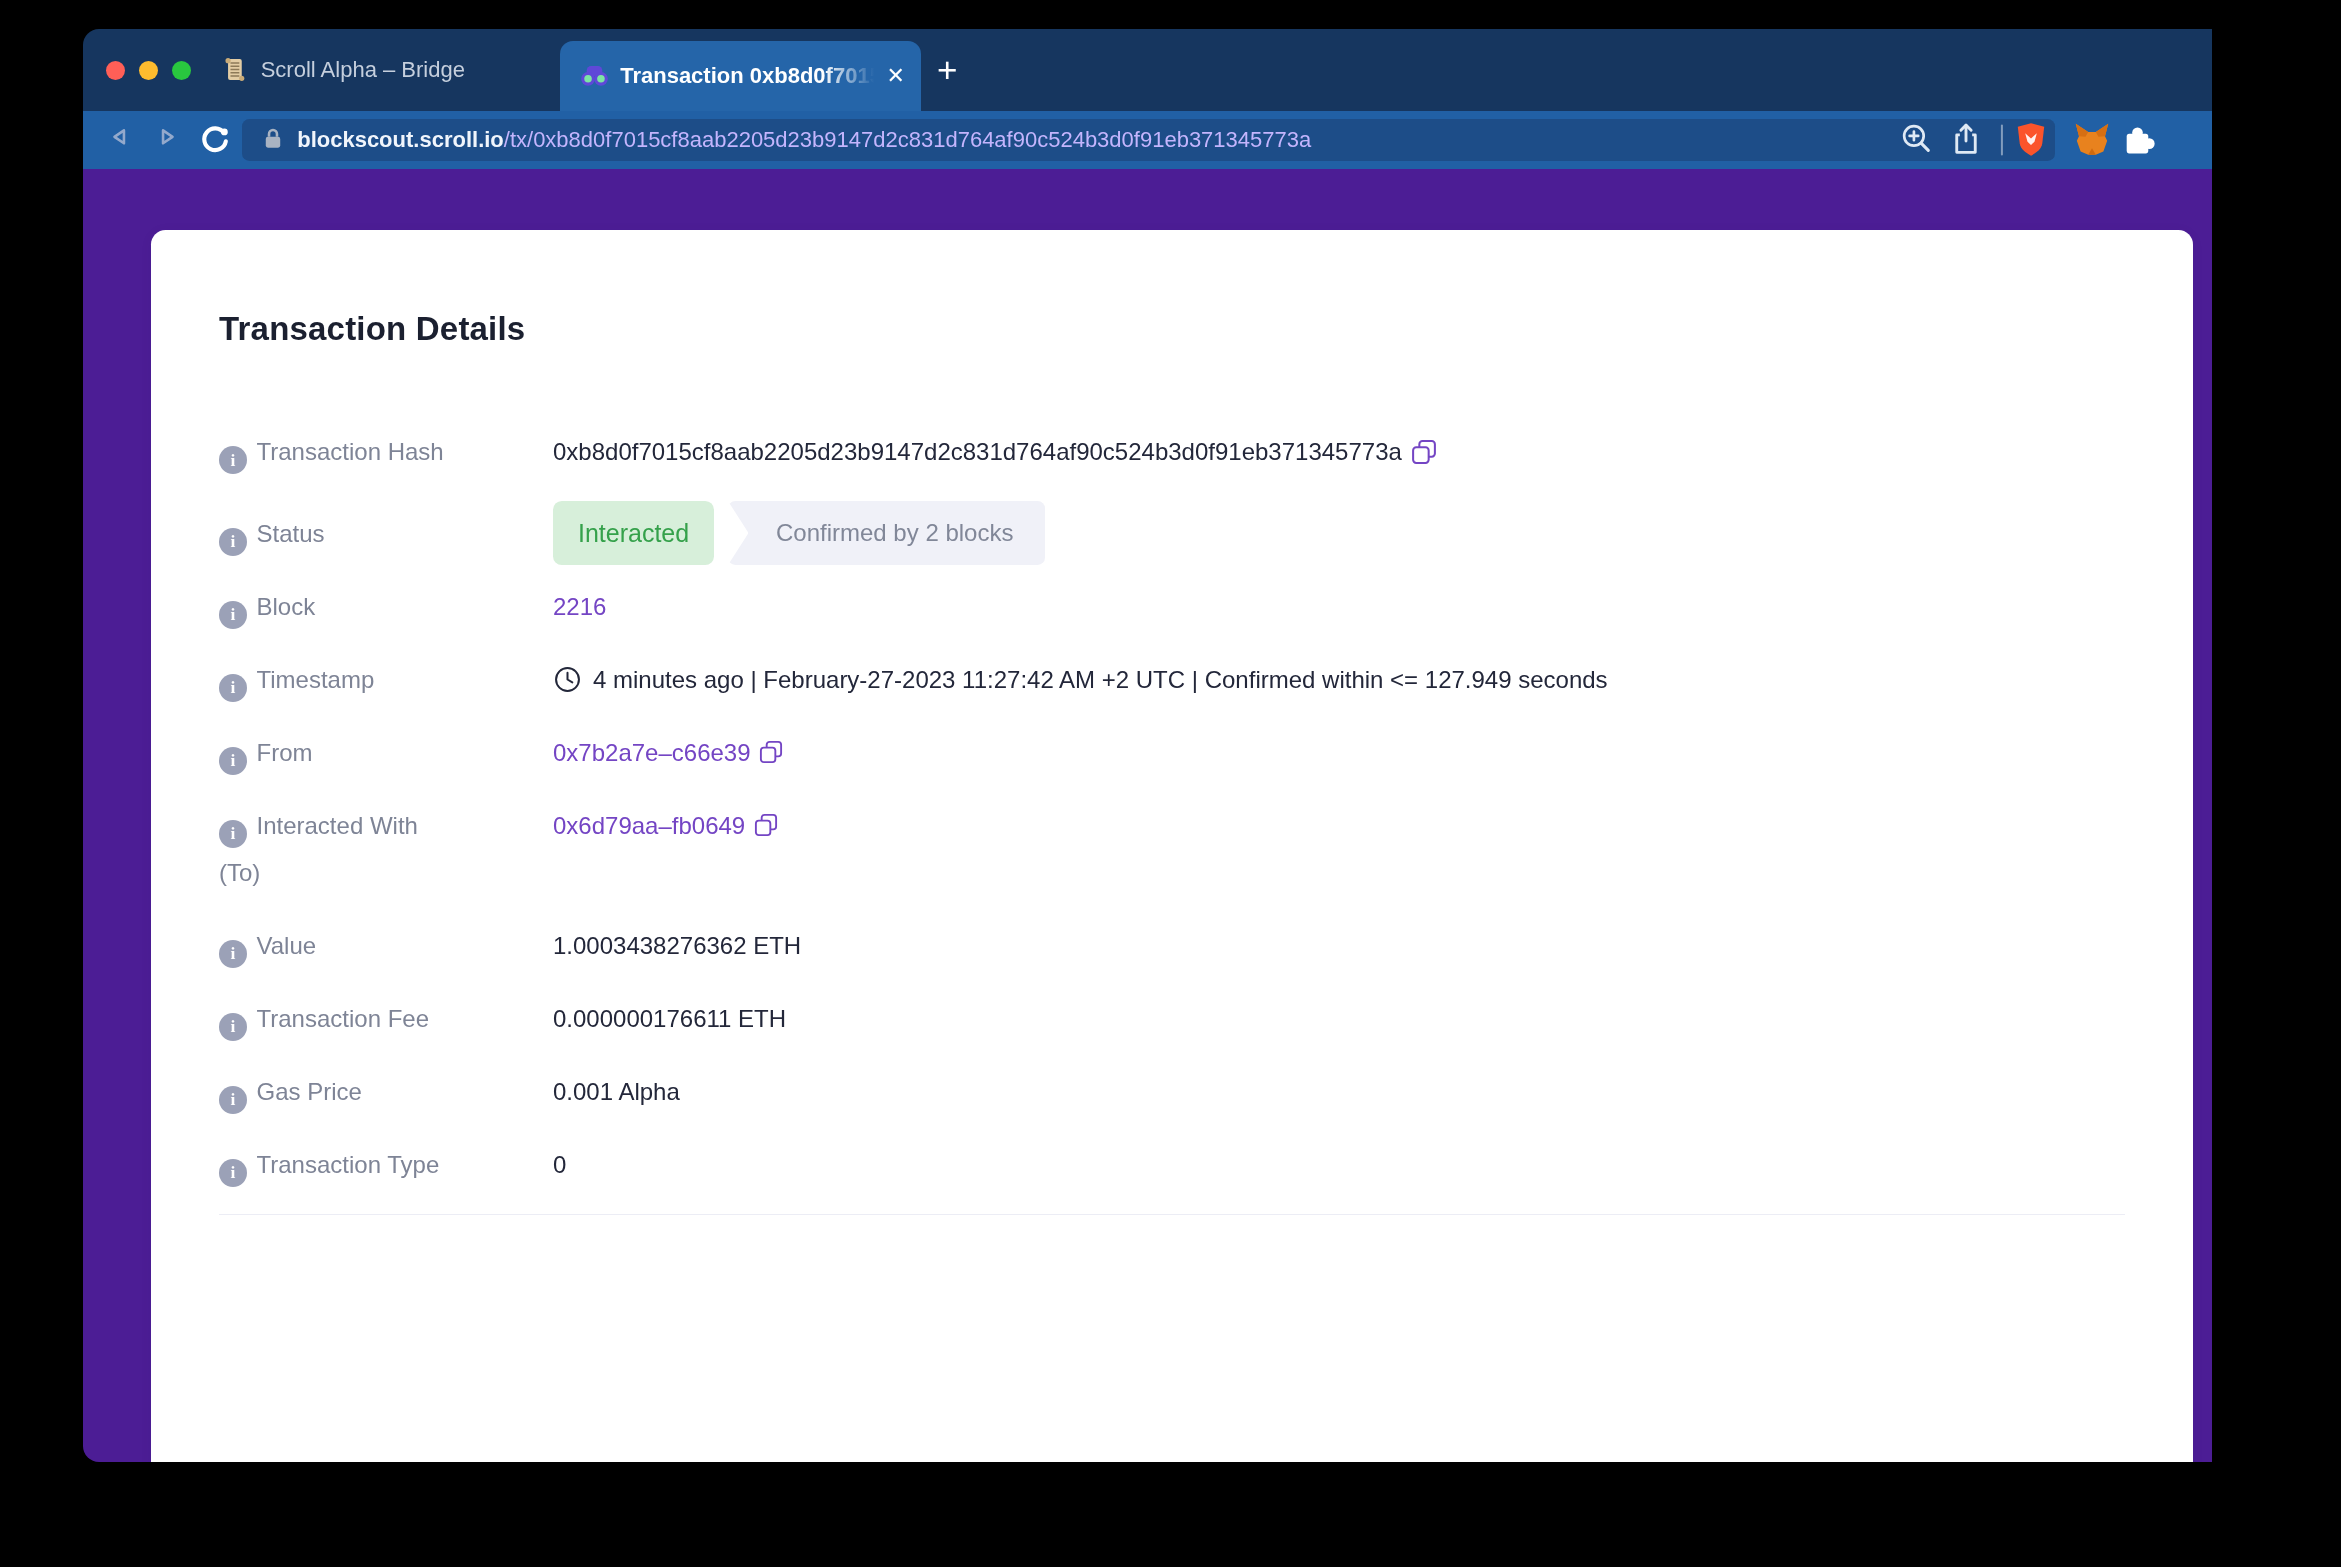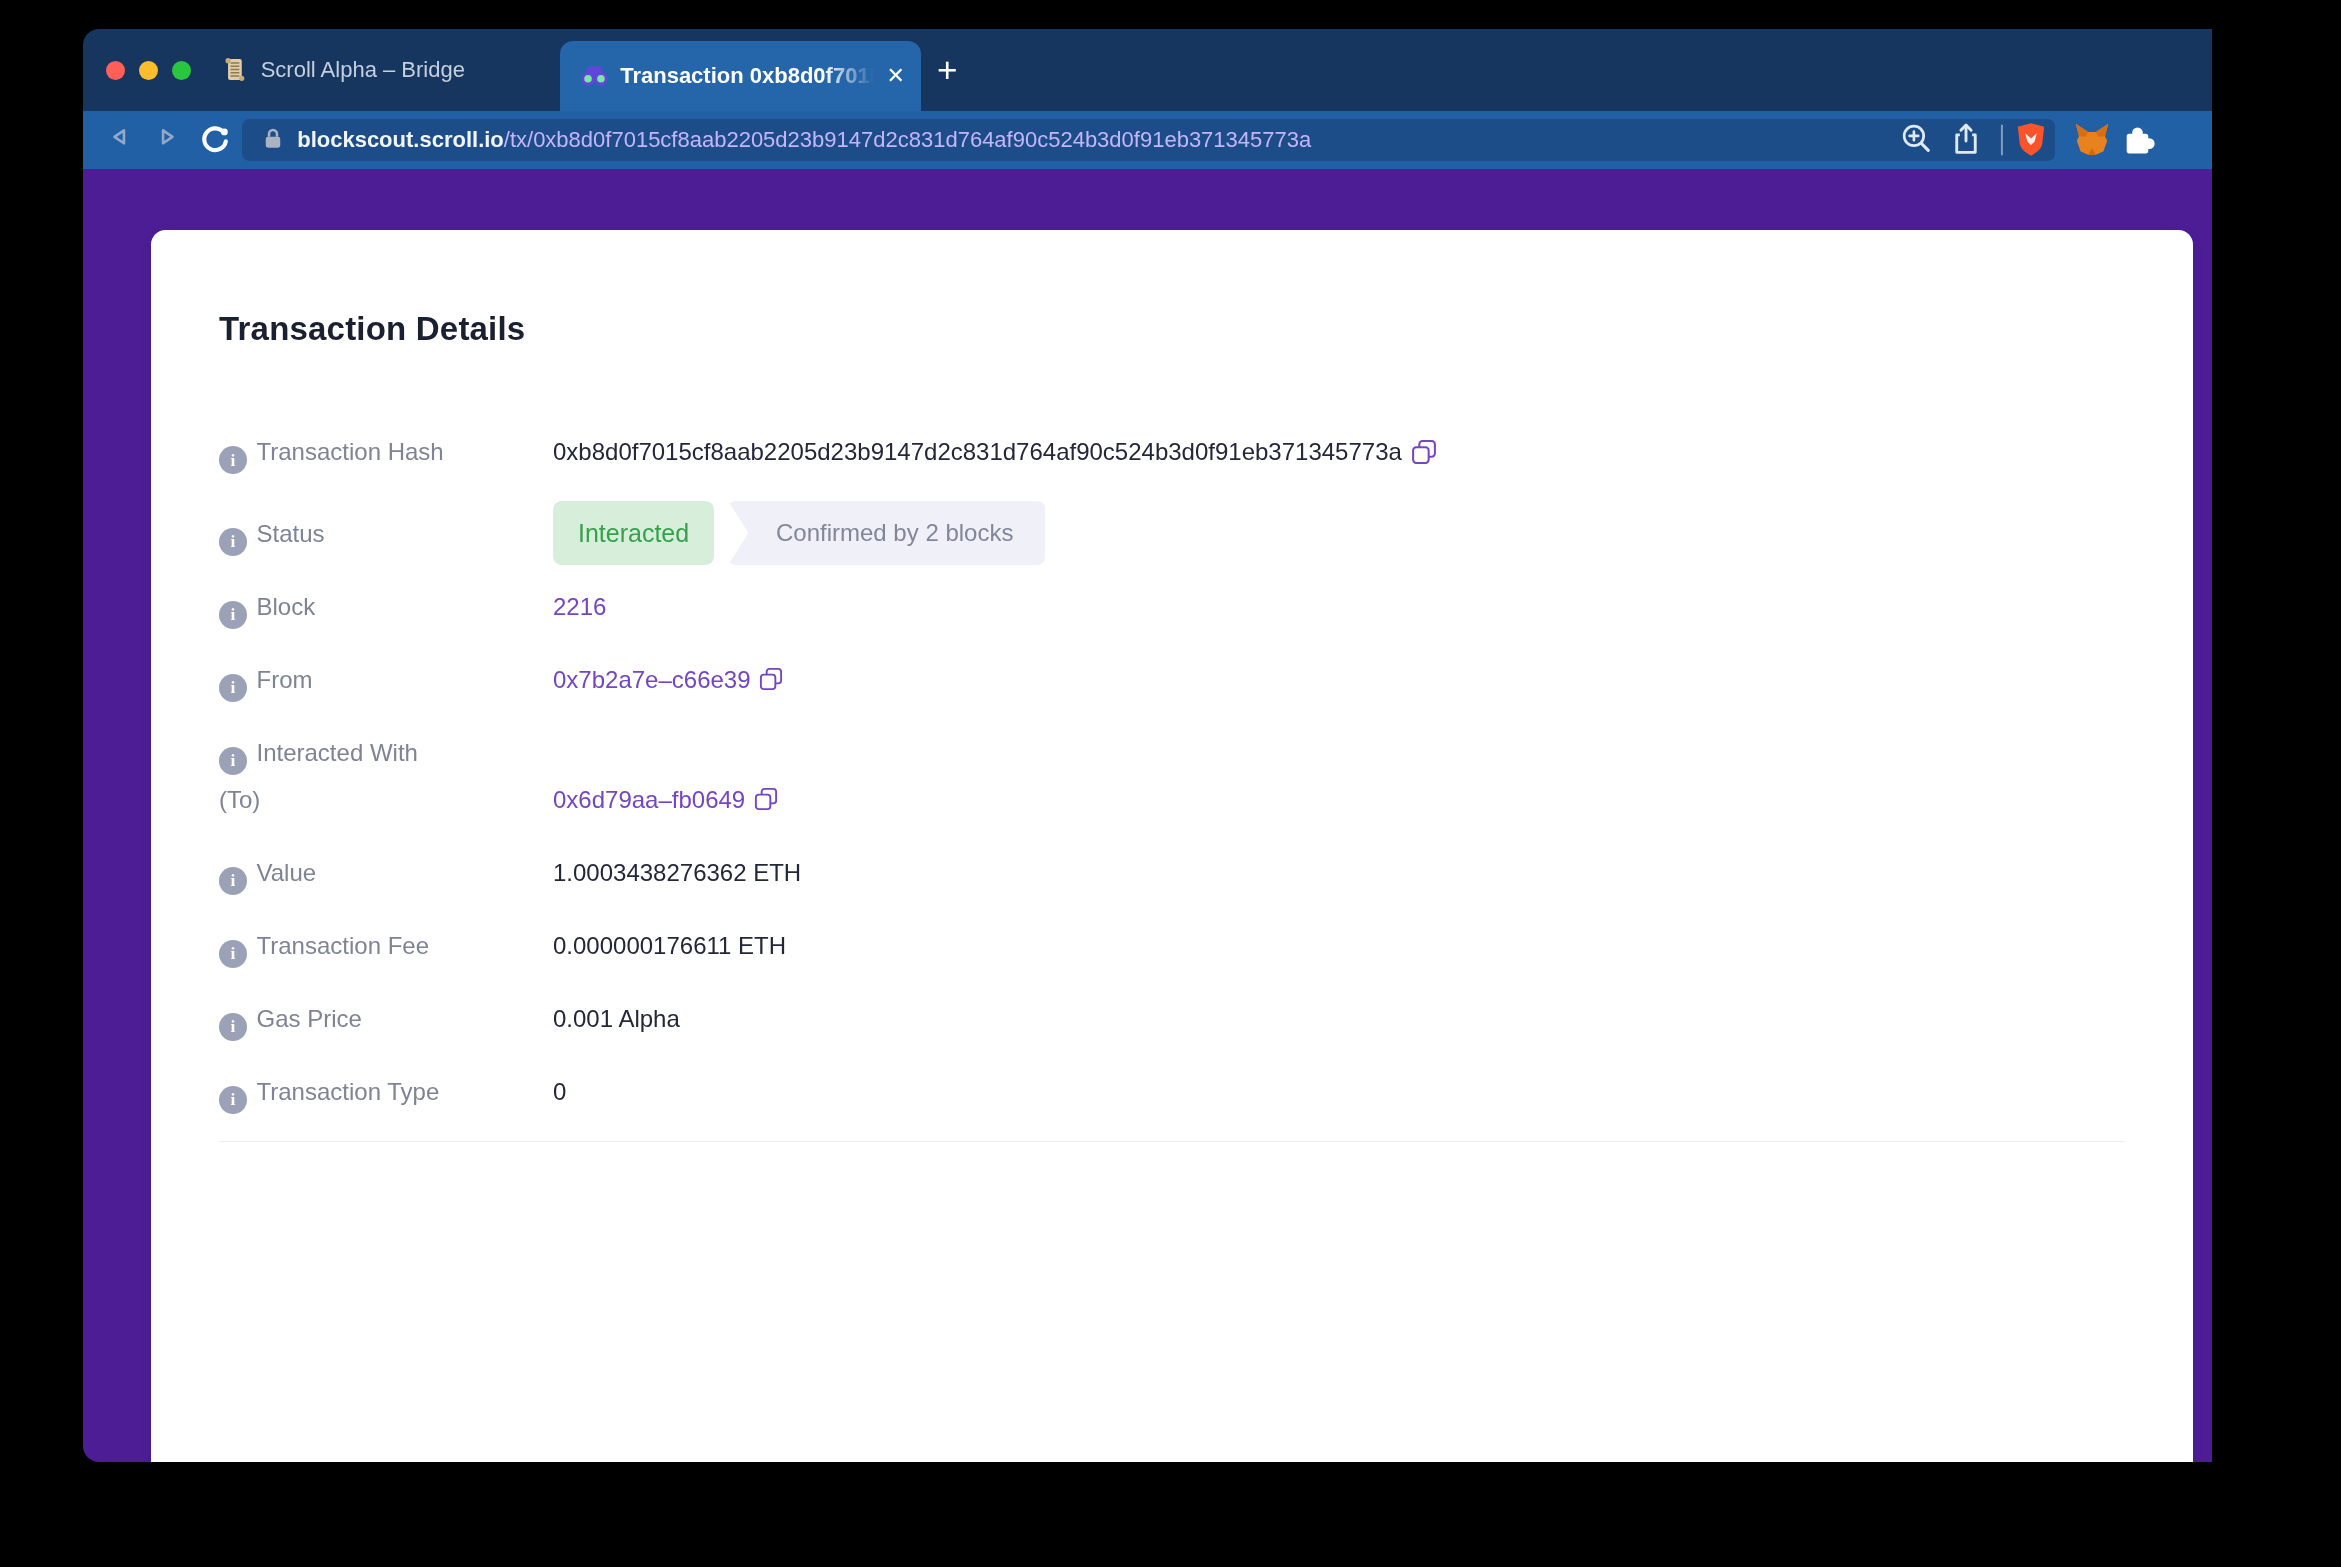--- a/index.html
+++ b/index.html
@@ -48,21 +48,21 @@
   .burger{display:flex;flex-direction:column;gap:6.6px;}
   .burger i{display:block;width:32px;height:4.4px;background:#fff;border-radius:2.2px;}
 
   
   .page{position:relative;flex:1 1 auto;background:#4c1d95;}
   .card{position:absolute;left:68px;right:65px;top:61px;bottom:-29px;background:#fff;
         border-radius:14.6px;box-shadow:0 2.9px 13px rgba(40,40,80,.05);
         padding:77px 68px 0 68px;color:#23273a;}
   .card h1{margin:0;font-size:33px;line-height:44px;font-weight:700;color:#1b2030;letter-spacing:0.2px;}
   .rows{margin-top:77px;}
-  .row{display:flex;align-items:flex-end;font-size:24px;line-height:47px;margin-bottom:26px;}
+  .row{display:flex;align-items:flex-start;font-size:24px;line-height:47px;margin-bottom:26px;}
   .row.r-result{margin-bottom:34px;}
   .row.r-status{margin-bottom:17.5px;align-items:center;}
   .lbl{flex:0 0 334px;color:#7e8496;}
   .lbl-inner{max-width:232px;}
   .info{display:inline-flex;width:28px;height:28px;border-radius:50%;background:#9ba1b7;color:#fff;
         align-items:center;justify-content:center;font-size:17.5px;font-weight:700;font-style:normal;
         vertical-align:-5.8px;margin-right:9.5px;font-family:"Liberation Serif",serif;}
   .val{display:flex;align-items:center;gap:5px;min-width:0;}
   .val.plain{color:#23273a;}
   .purple{color:#7445c4;}
@@ -244,20 +244,34 @@
 
           <div class="row">
             <div class="lbl">
                 <div class="lbl-inner"><span class="info">i</span><span>Block</span></div>
               </div>
             <div class="val">
                 <a class="purple" style="text-decoration:none;cursor:pointer;">2216</a>
               </div>
           </div>
 
+          <div class="row">
+            <div class="lbl">
+                <div class="lbl-inner"><span class="info">i</span><span>Timestamp</span></div>
+              </div>
+            <div class="val">
+              <span class="ts">
+                <svg width="29" height="29" viewBox="0 0 36 36">
+                  <circle cx="18" cy="18" r="14.2" fill="none" stroke="#23273a" stroke-width="2.5"></circle>
+                  <path d="M18 9.5 V18 L24 21.5" fill="none" stroke="#23273a" stroke-width="2.5" stroke-linecap="round" stroke-linejoin="round"></path>
+                </svg>
+                <span>4 minutes ago | February-27-2023 11:27:42 AM +2 UTC | Confirmed within &lt;= 127.949 seconds</span>
+              </span>
+            </div>
+          </div>
 
           <div class="row">
             <div class="lbl">
                 <div class="lbl-inner"><span class="info">i</span><span>From</span></div>
               </div>
             <div class="val">
               <a class="purple" style="text-decoration:none;cursor:pointer;">0x7b2a7e–c66e39</a>
               <span class="copybtn">
                 <svg width="26" height="26" viewBox="0 0 36 36">
                   <rect x="12" y="4" width="20" height="20" rx="4" fill="none" stroke="#7445c4" stroke-width="2.6"></rect>

